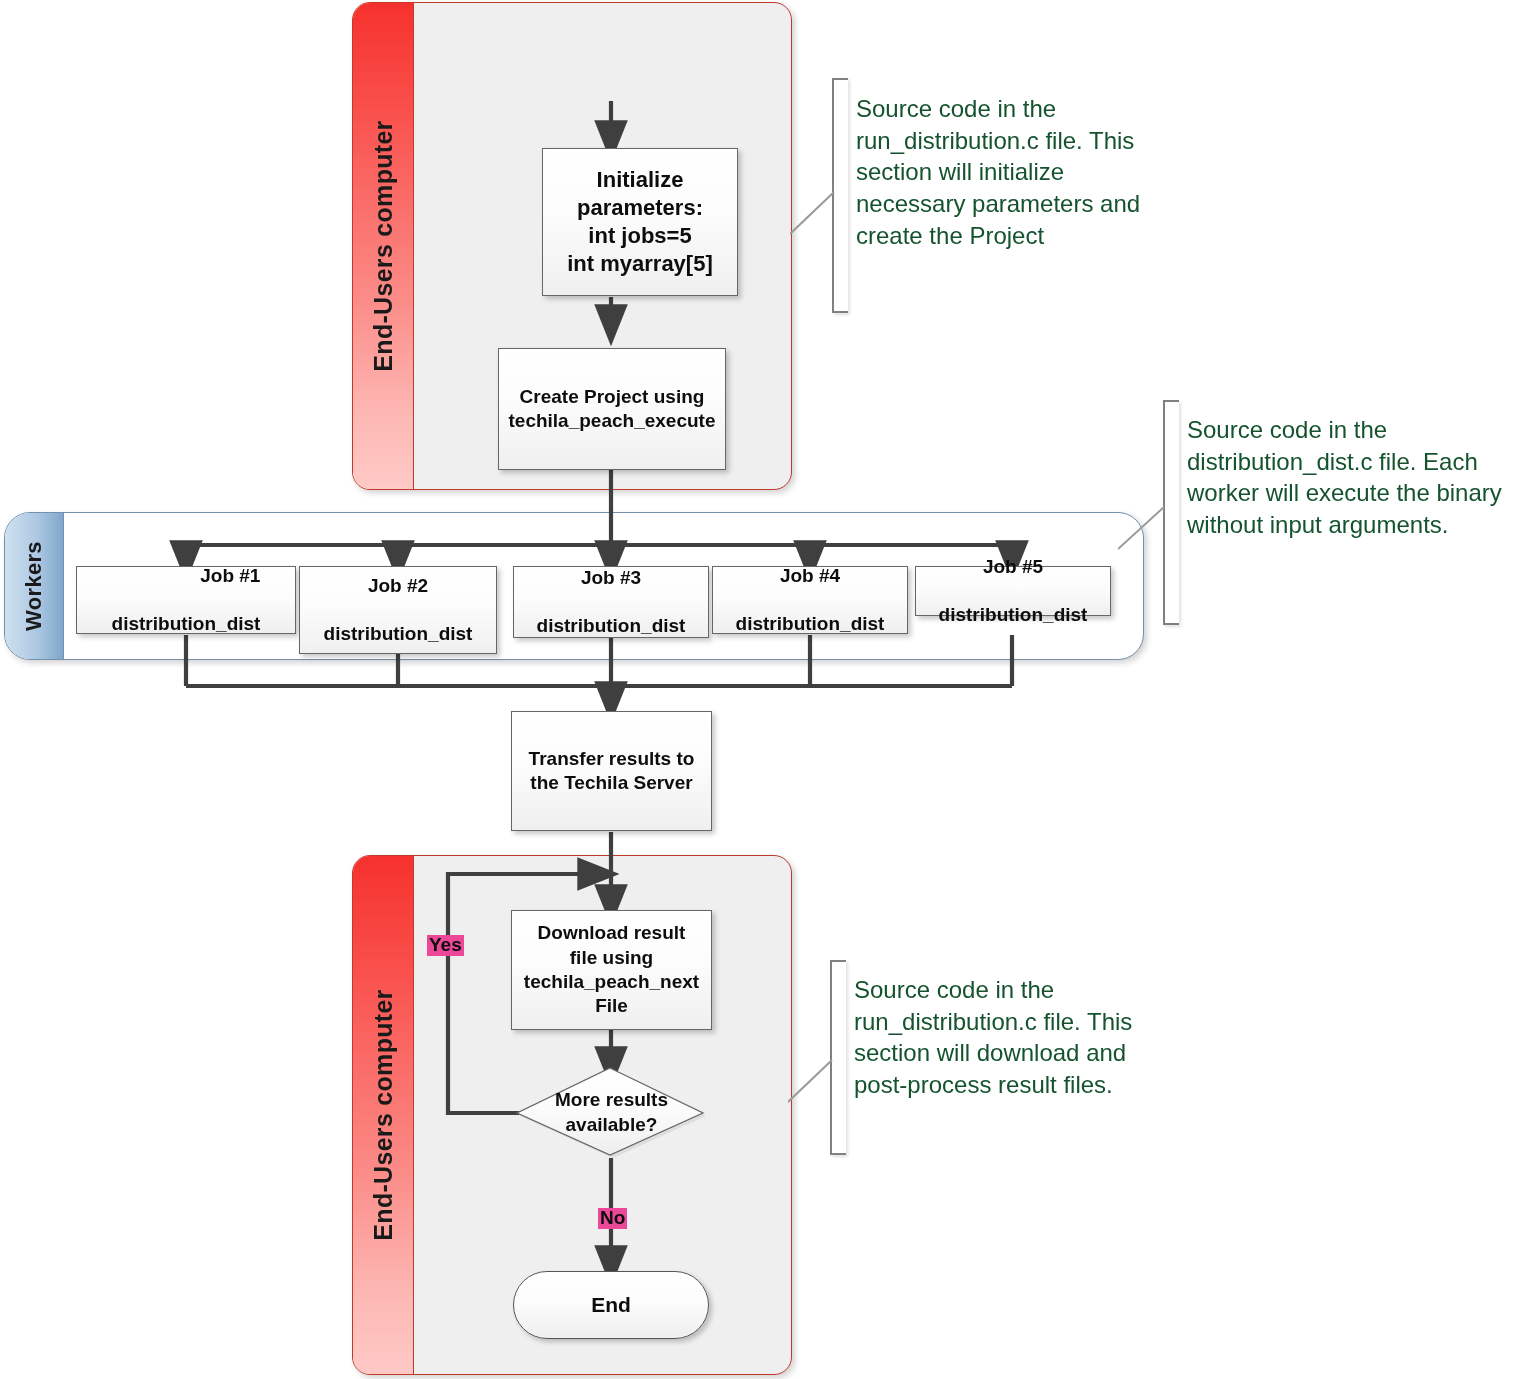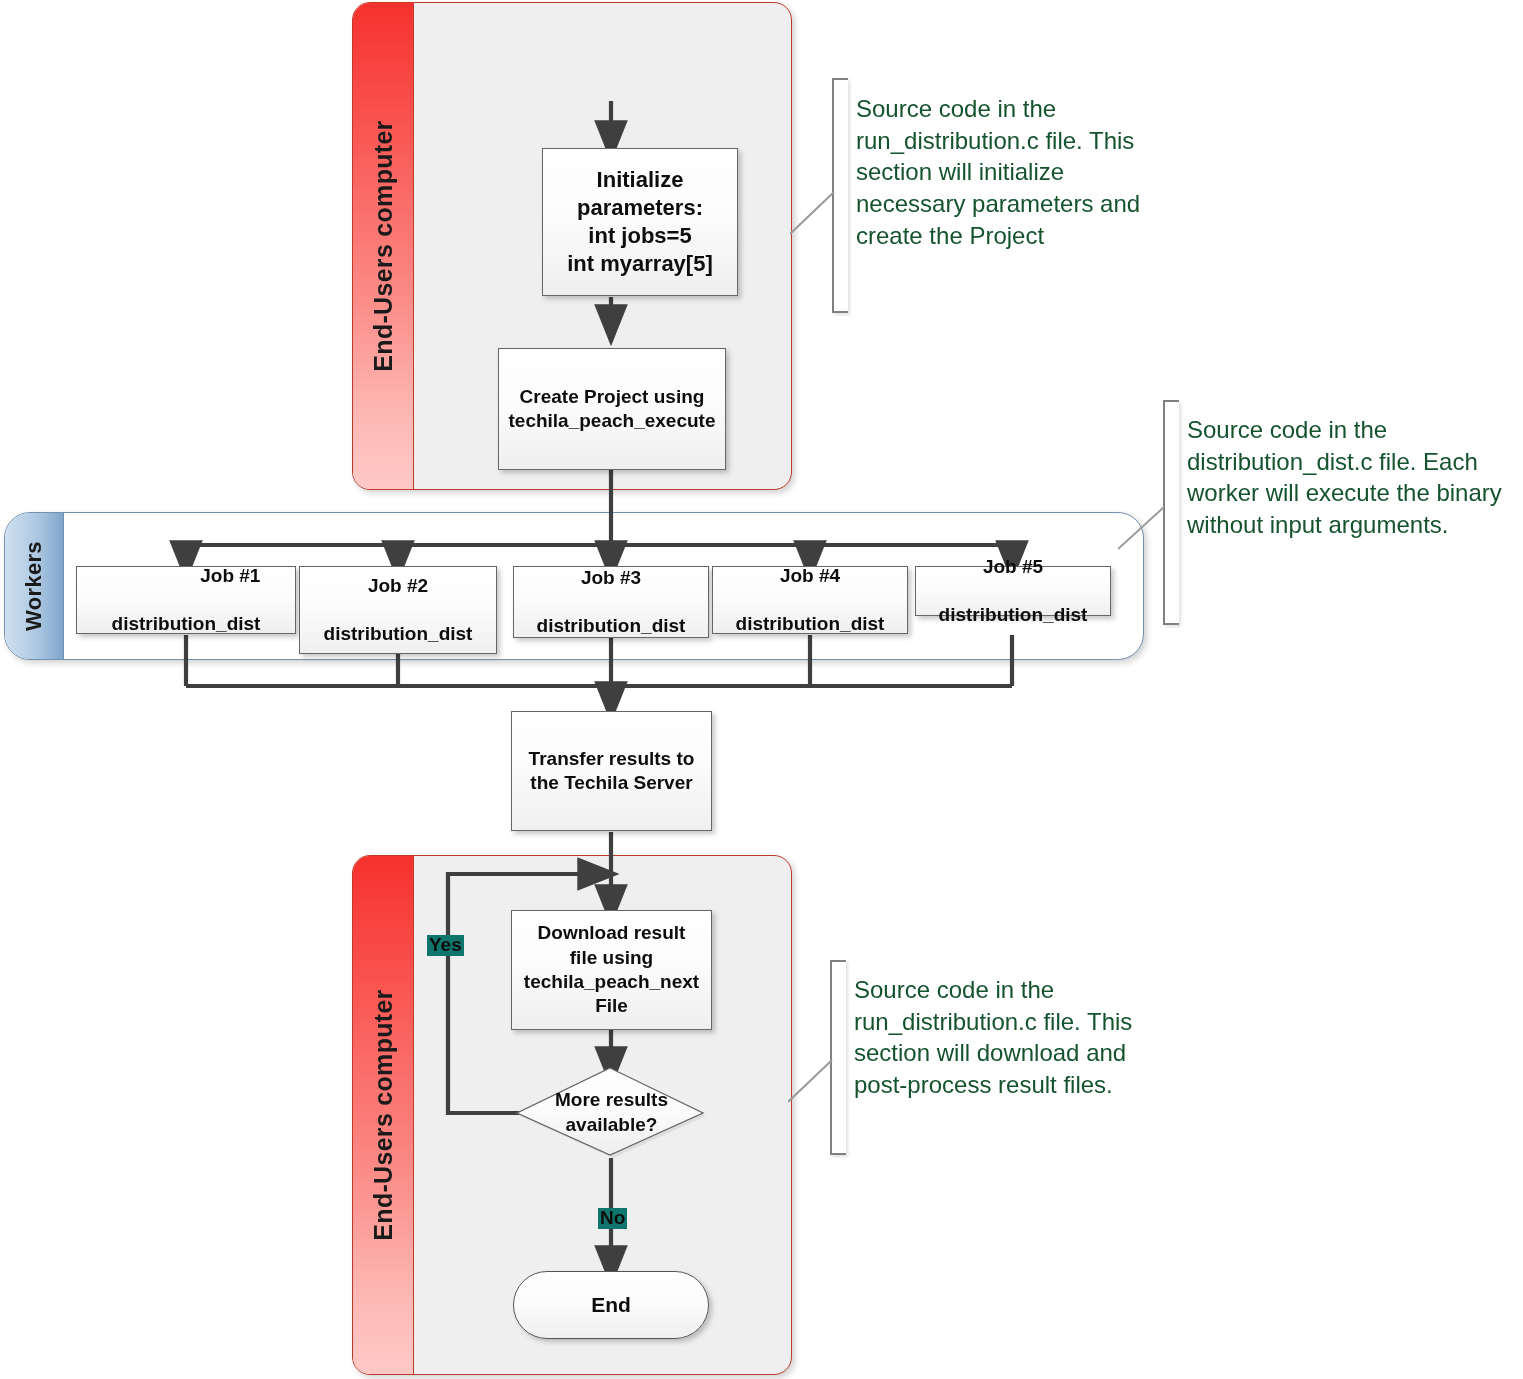--- a/index.html
+++ b/index.html
@@ -114,21 +114,21 @@
     position: absolute;
     left: 0; top: 0;
     width: 1523px;
     height: 1379px;
     pointer-events: none;
   }
 
   
   .edge-label {
     position: absolute;
-    background: #0f766e;
+    background: #ec4899;
     font-weight: bold;
     font-size: 19px;
     color: #0d0d0d;
     padding: 0 2px;
     line-height: 1.1;
   }
 
   
   .annot {
     position: absolute;

